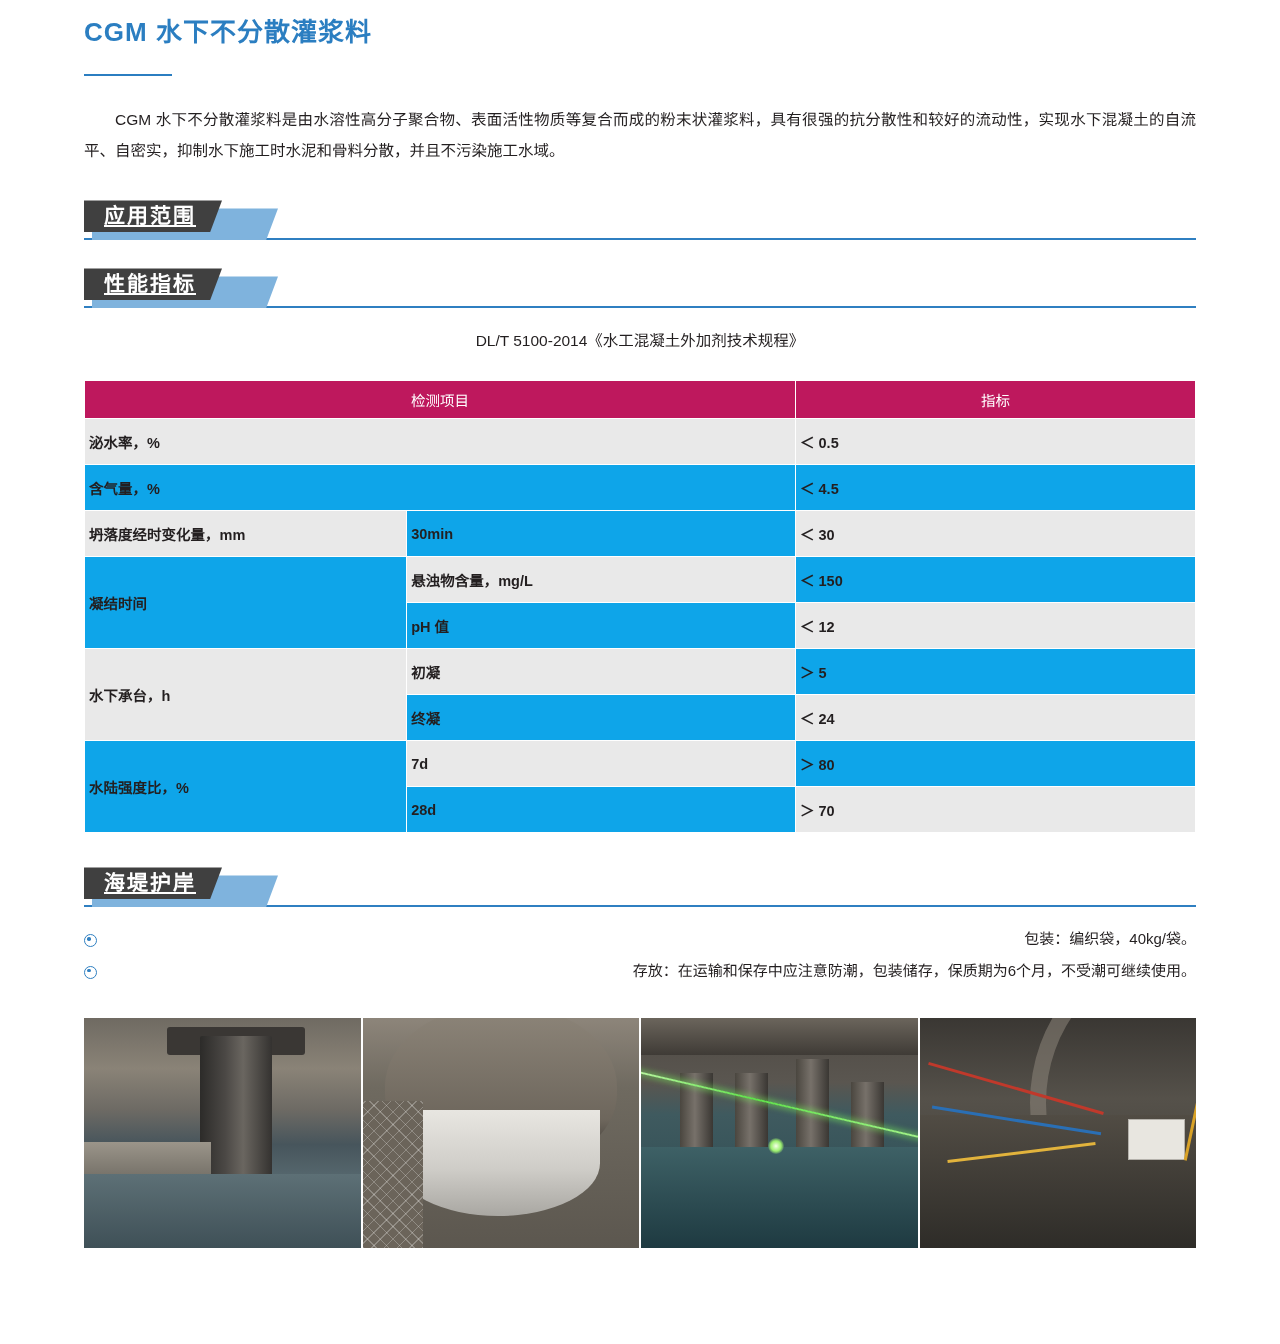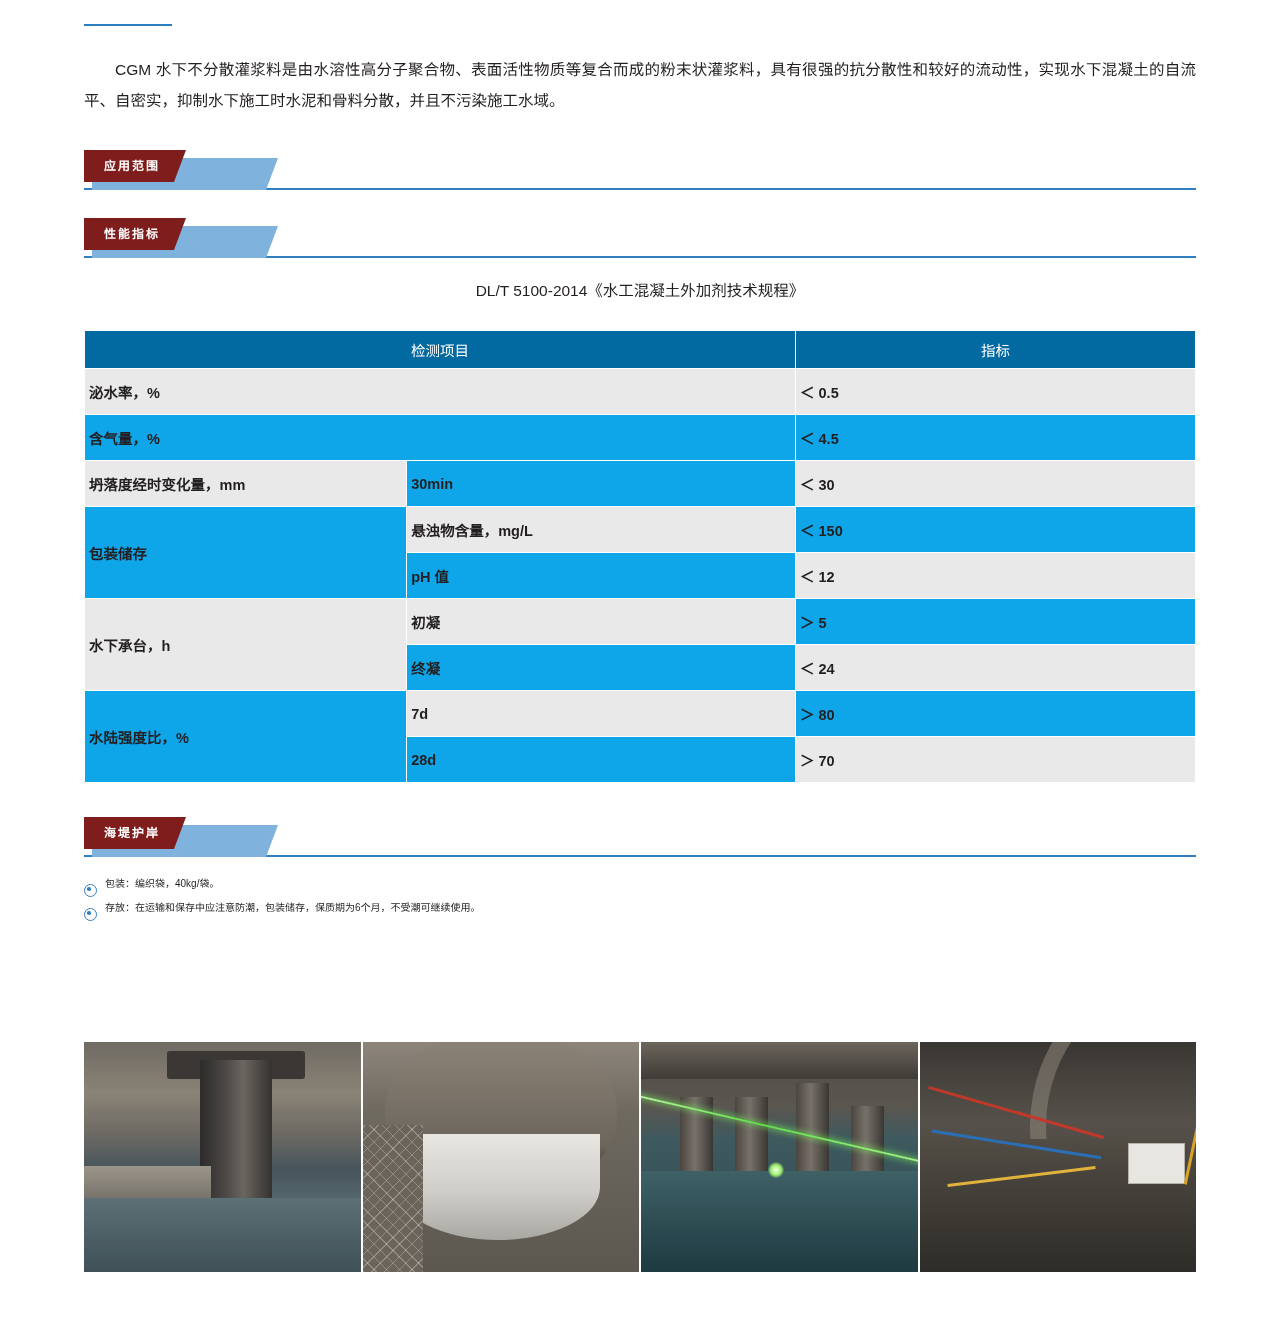--- a/index.html
+++ b/index.html
@@ -54,29 +54,30 @@
     margin-top: 34px;
     position: relative;
   }
   .section-head {
     position: relative;
     height: 34px;
   }
   .tag {
     display: inline-block;
     position: relative;
-    background: #7f1d1d;
+    background: #404040;
     color: #ffffff;
-    font-size: 12px;
+    font-size: 21px;
     font-weight: bold;
     letter-spacing: 2px;
     padding: 6px 26px 6px 20px;
     line-height: 20px;
     z-index: 2;
     clip-path: polygon(0 0, 100% 0, calc(100% - 12px) 100%, 0 100%);
+    text-decoration: underline;
   }
   .tag-shadow {
     position: absolute;
     left: 8px;
     top: 8px;
     height: 32px;
     width: 186px;
     background: #7fb3dd;
     z-index: 1;
     clip-path: polygon(0 0, 100% 0, calc(100% - 12px) 100%, 0 100%);
@@ -106,21 +107,21 @@
     margin-bottom: 30px;
     color: #231f20;
   }
   table.perf {
     width: 100%;
     border-collapse: collapse;
     font-size: 14.5px;
     table-layout: fixed;
   }
   table.perf th {
-    background: #0369a1;
+    background: #be185d;
     color: #ffffff;
     font-weight: normal;
     border: 1px solid #ffffff;
     padding: 8px 4px;
     text-align: center;
     font-size: 14.5px;
   }
   table.perf td {
     border: 1px solid #ffffff;
     padding: 12px 4px;
@@ -132,22 +133,23 @@
   table.perf td.alt {
     background: #0ea5e9;
   }
   .col-1 { width: 29%; }
   .col-2 { width: 35%; }
   .col-3 { width: 36%; }
 
   
   .bullets {
     margin-top: 22px;
-    font-size: 10px;
+    font-size: 15px;
     line-height: 2.1;
+    text-align: right;
   }
   .bullet-row {
     display: flex;
     align-items: flex-start;
   }
   .bullet-dot {
     flex: 0 0 auto;
     width: 11px;
     height: 11px;
     border: 1.6px solid #2f7fc1;
@@ -371,20 +373,21 @@
     height: 26%;
     background: #d9a227;
     transform: rotate(12deg);
   }
 </style>
 </head>
 <body>
 
 <div class="page">
 
+  <div class="doc-title">CGM 水下不分散灌浆料</div>
   <div class="title-rule"></div>
 
   <p class="intro">CGM 水下不分散灌浆料是由水溶性高分子聚合物、表面活性物质等复合而成的粉末状灌浆料，具有很强的抗分散性和较好的流动性，实现水下混凝土的自流平、自密实，抑制水下施工时水泥和骨料分散，并且不污染施工水域。</p>
 
   <div class="section">
     <div class="section-head">
       <div class="tag-shadow"></div>
       <span class="tag">应用范围</span>
       <div class="head-rule"></div>
     </div>
@@ -419,21 +422,21 @@
         <tr>
           <td colspan="2" class="alt">含气量，%</td>
           <td class="alt">＜ 4.5</td>
         </tr>
         <tr>
           <td>坍落度经时变化量，mm</td>
           <td class="alt">30min</td>
           <td>＜ 30</td>
         </tr>
         <tr>
-          <td rowspan="2" class="alt">包装储存</td>
+          <td rowspan="2" class="alt">凝结时间</td>
           <td>悬浊物含量，mg/L</td>
           <td class="alt">＜ 150</td>
         </tr>
         <tr>
           <td class="alt">pH 值</td>
           <td>＜ 12</td>
         </tr>
         <tr>
           <td rowspan="2">水下承台，h</td>
           <td>初凝</td>

